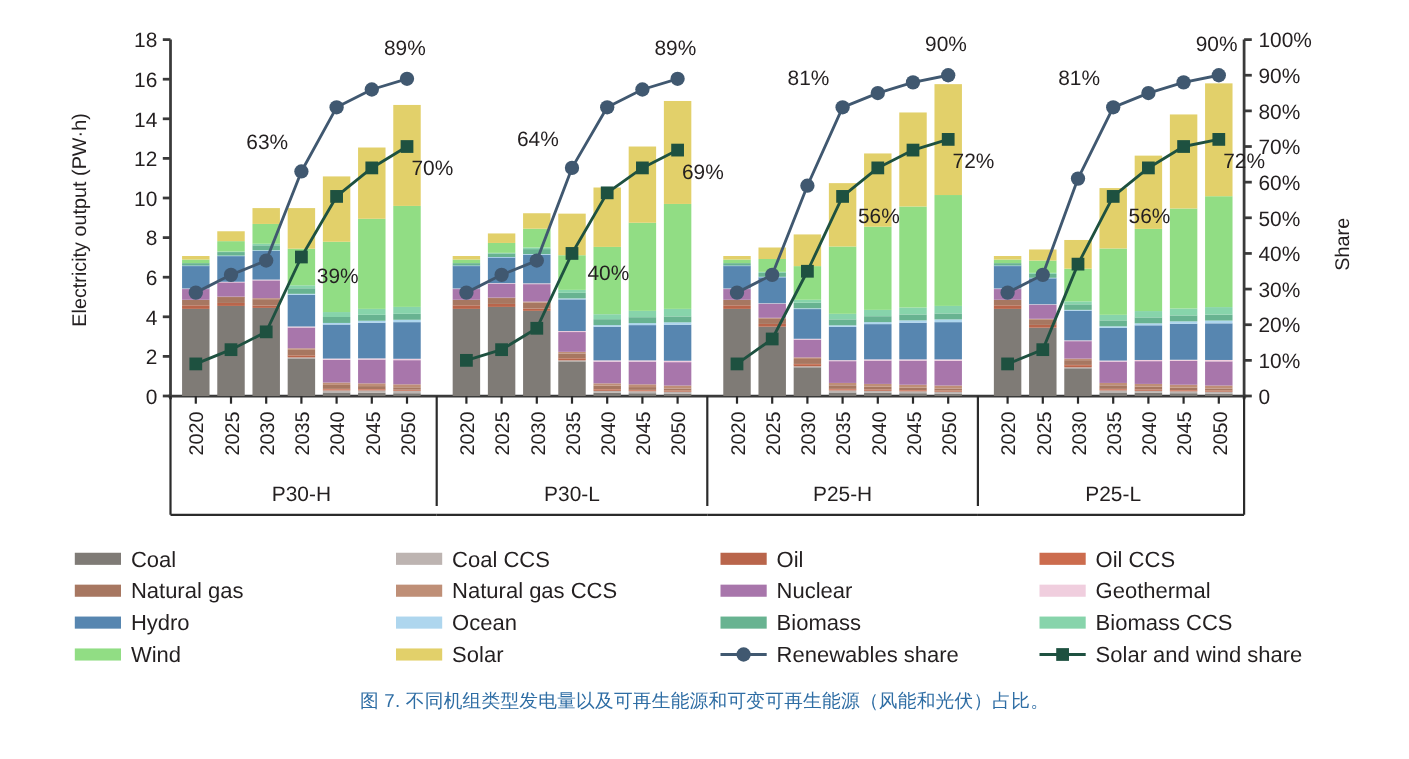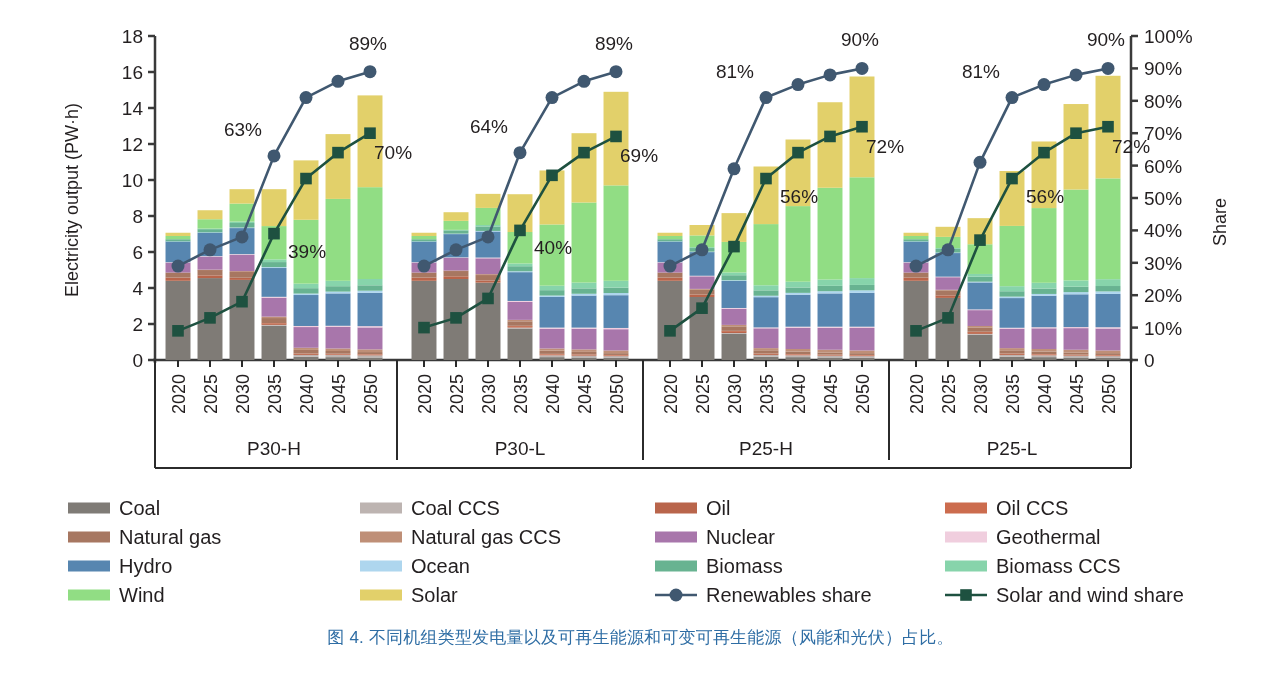--- a/index.html
+++ b/index.html
@@ -727,15 +727,15 @@
           <text x="706" y="602" class="legend-label" text-anchor="start">Renewables share</text>
         </g>
         <g>
           <line x1="945" y1="595" x2="987" y2="595" stroke="#1e5140" stroke-width="2.6"></line>
           <rect x="960.2" y="589.2" width="11.6" height="11.6" fill="#1e5140"></rect>
           <text x="996" y="602" class="legend-label" text-anchor="start">Solar and wind share</text>
         </g>
       </g>
   </svg>
 
-  <div class="caption">图 4. 不同机组类型发电量以及可再生能源和可变可再生能源（风能和光伏）占比。</div>
+  <div class="caption">图 7. 不同机组类型发电量以及可再生能源和可变可再生能源（风能和光伏）占比。</div>
 
 </div>
 
 </body></html>

